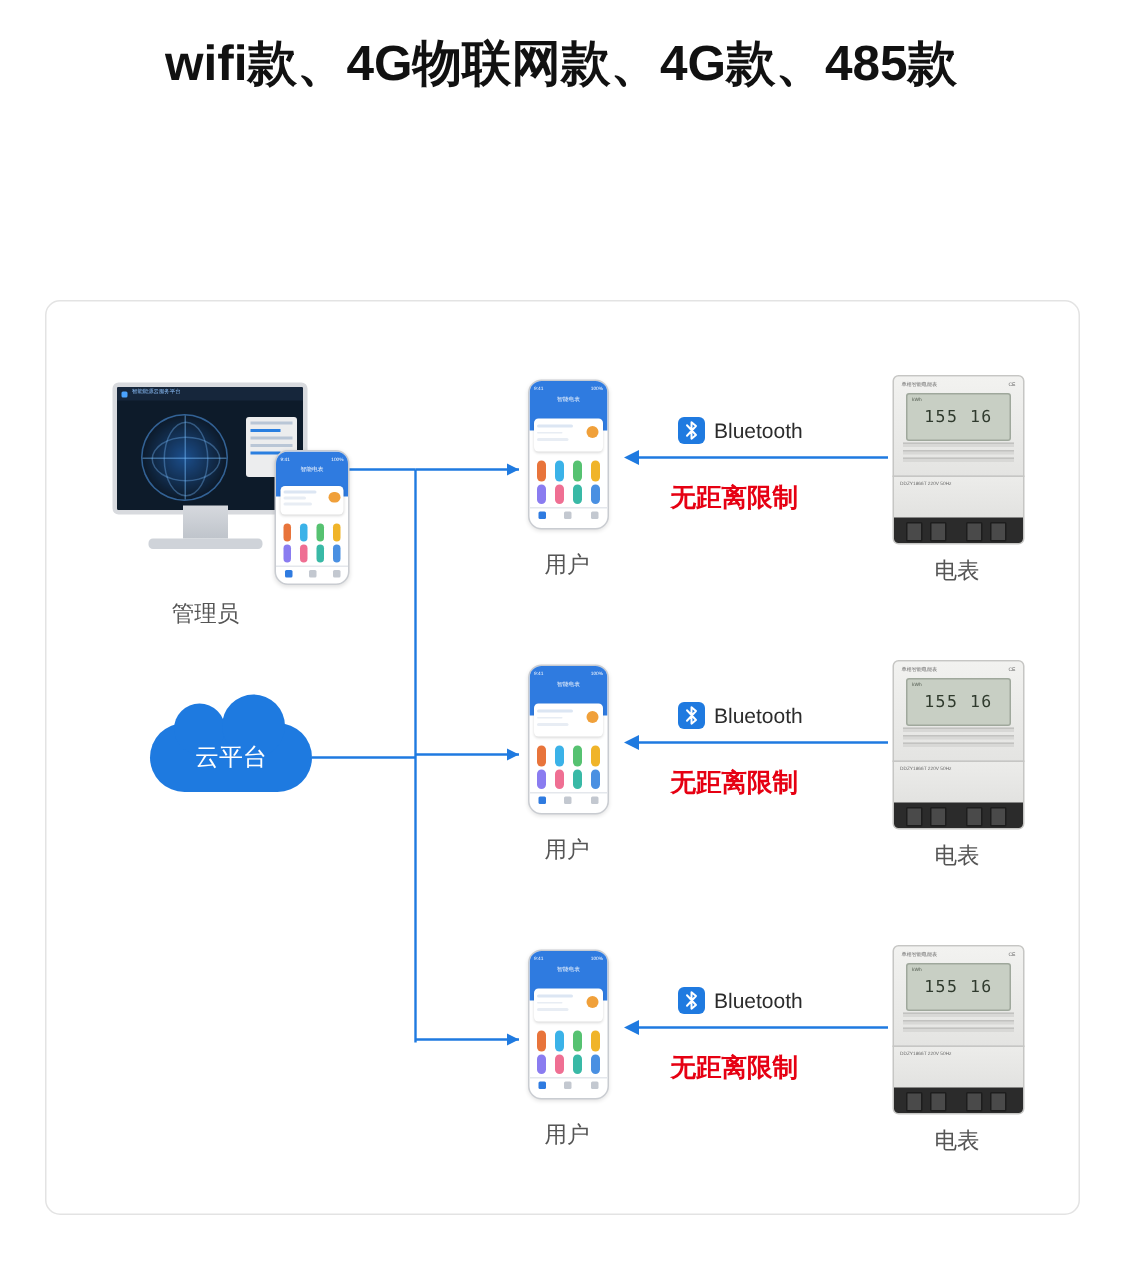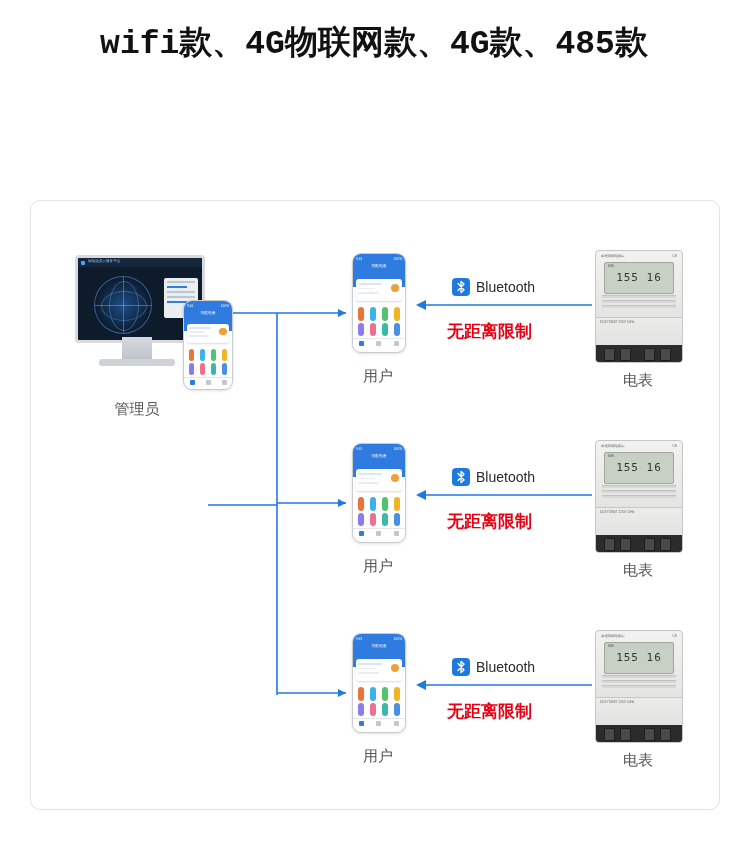--- a/index.html
+++ b/index.html
@@ -20,21 +20,20 @@
   .title {
     position: absolute;
     top: 20px;
     left: 0;
     width: 748px;
     text-align: center;
     font-size: 33px;
     font-weight: bold;
     color: #111111;
     letter-spacing: 0px;
-    font-family: Liberation Mono, monospace;
   }
   .desc {
     position: absolute;
     top: 78px;
     left: 30px;
     width: 690px;
     font-size: 17px;
     line-height: 30px;
     color: #1a1a1a;
     text-indent: 34px;
@@ -387,20 +386,23 @@
       <b class="g7"></b>
       <b></b>
     </div>
     <div class="ph-bar">
       <u class="on"></u>
       <u></u>
       <u></u>
     </div>
   </div>
 
+  <div class="abs cloud">
+    <span>云平台</span>
+  </div>
 
   <div class="abs phone user-phone up1">
     <div class="ph-head"></div>
     <div class="ph-status">
       <span>9:41</span>
       <span>100%</span>
     </div>
     <div class="ph-title">智能电表</div>
     <div class="ph-card">
       <span class="cl"></span>

